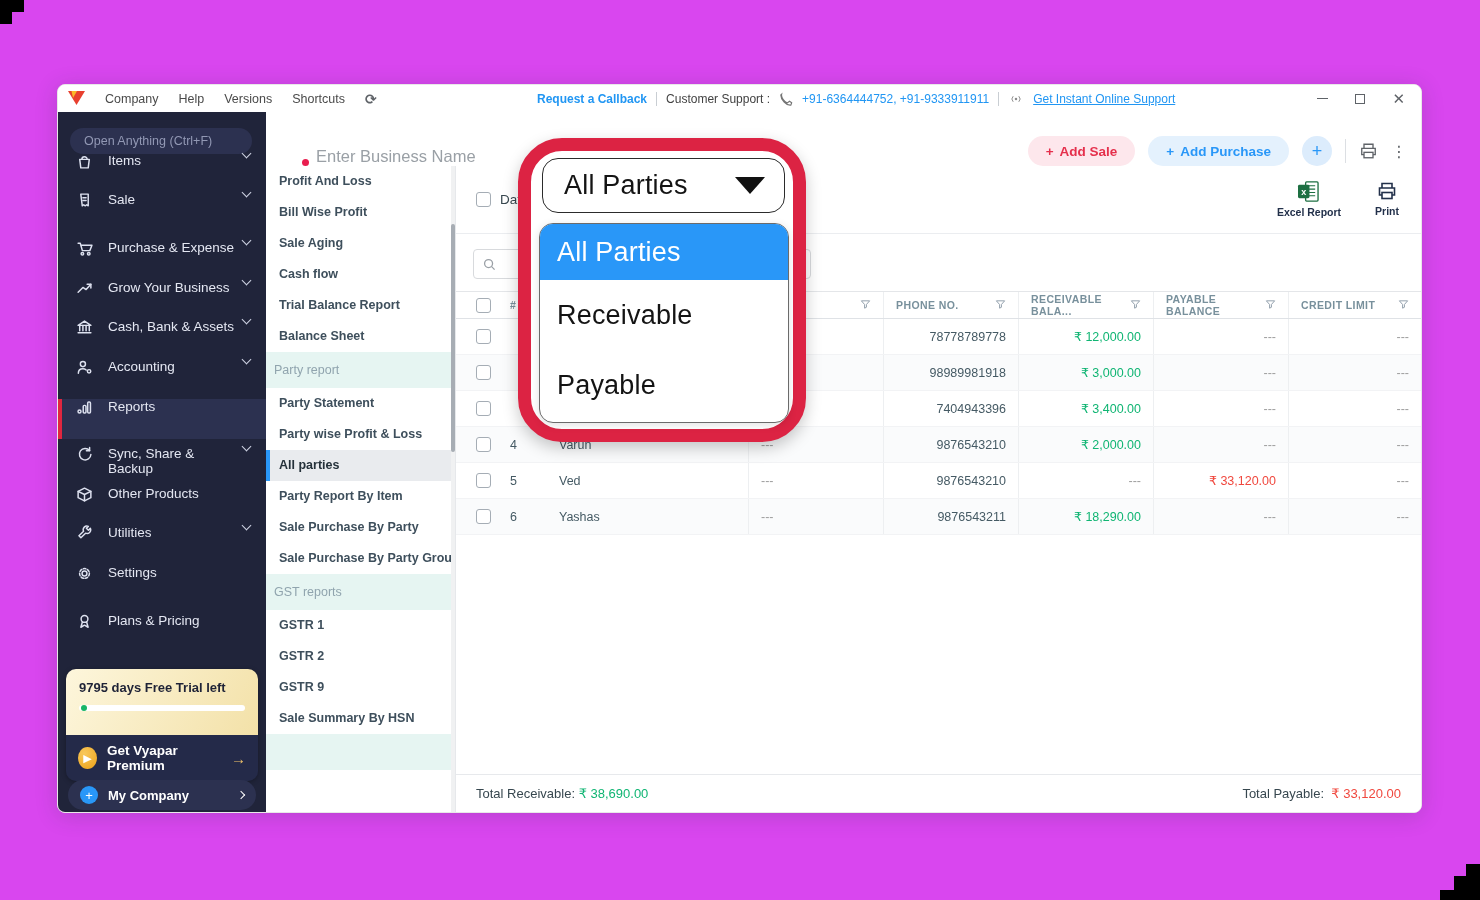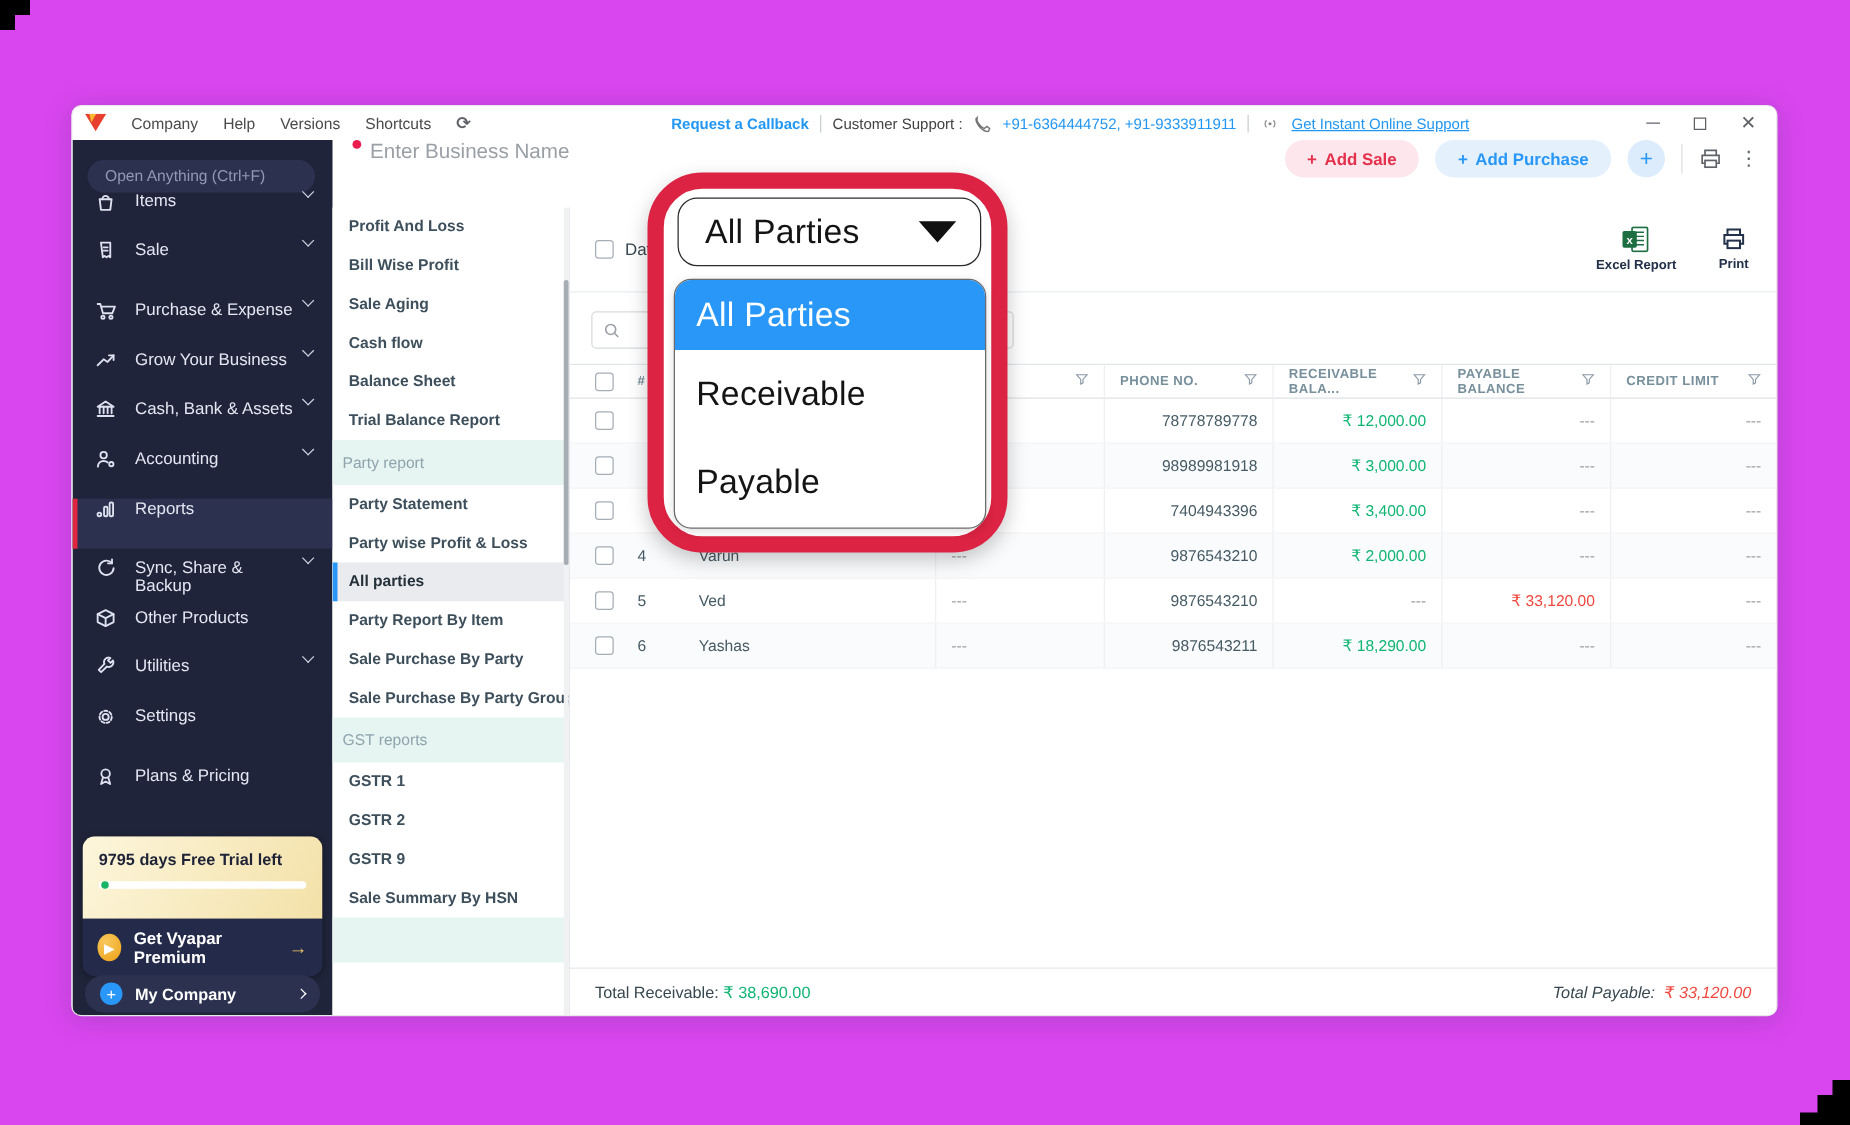--- a/index.html
+++ b/index.html
@@ -65,21 +65,21 @@
   .mycompany { position:absolute; left:10px; right:10px; top:668px; height:30px; background:#2c3150;
                border-radius:15px; display:flex; align-items:center; padding:0 12px; gap:10px; }
   .mc-plus { width:18px; height:18px; border-radius:50%; background:#2997f8; color:#fff; font-size:13px;
              display:flex; align-items:center; justify-content:center; }
   .mc-label { color:#fff; font-size:13px; font-weight:bold; }
   .mc-chev { margin-left:auto; width:6px; height:6px; border-right:1.6px solid #fff; border-bottom:1.6px solid #fff;
              transform:rotate(-45deg); }
 
   
   .right-col { flex:1; display:flex; flex-direction:column; min-width:0; }
-  .page-header { height:54px; flex:0 0 54px; display:flex; align-items:flex-start; padding:0 14px 0 16px; background:#fff; }
+  .page-header { height:54px; flex:0 0 54px; display:flex; align-items:flex-end; padding:0 14px 0 36px; background:#fff; }
   .biz-dot { width:7px; height:7px; border-radius:50%; background:#e91e4f; margin-right:7px; }
   .biz-name { color:#9aa0a6; font-size:16.5px; }
   .hdr-actions { margin-left:auto; display:flex; align-items:center; gap:13px; }
   .pill-btn { height:30px; border-radius:16px; display:flex; align-items:center; gap:6px; padding:0 18px;
               font-size:13.5px; font-weight:bold; }
   .pill-sale { background:#fde7ec; color:#e5304c; }
   .pill-purchase { background:#e4f1fd; color:#2997f8; }
   .round-plus { width:30px; height:30px; border-radius:50%; background:#dcecfc; color:#2997f8; font-size:18px;
                 display:flex; align-items:center; justify-content:center; }
   .hdr-sep { width:1px; height:24px; background:#dcdfe3; }
@@ -127,21 +127,21 @@
   .trow .c-extra,.trow .c-phone,.trow .c-recv,.trow .c-pay,.trow .c-credit { border-left:1px solid #edeff1; height:100%; display:flex; align-items:center; }
   .thead .c-name { display:flex; align-items:center; height:100%; }
   .funnel { margin-left:auto; flex:0 0 11px; }
   .num-r { justify-content:flex-end; text-align:right; }
   .amt-green { color:#10b573; }
   .amt-red { color:#f0483e; }
   .dash { color:#9e9e9e; }
   .spacer { flex:1; }
   .tfoot { height:38px; flex:0 0 38px; border-top:1px solid #e7e9ec; display:flex; align-items:center;
            padding:0 20px; font-size:13px; color:#37474f; }
-  .tot-right { margin-left:auto;font-style:italic; }
+  .tot-right { margin-left:auto; }
 
   
   .ring { position:absolute; left:518px; top:138px; width:288px; height:304px; background:#fff;
           border:13px solid #dc2343; border-radius:44px; box-shadow:0 6px 16px rgba(0,0,0,.22); z-index:20; }
   .dd-pill { position:absolute; left:11px; top:7px; width:243px; height:55px; background:#fff;
              border:1.5px solid #2b2b2b; border-radius:16px; display:flex; align-items:center;
              padding-left:21px; font-size:27px; color:#141414; font-weight:500; letter-spacing:.2px; }
   .dd-caret { margin-left:auto; margin-right:19px; width:0; height:0; border-left:15px solid transparent;
               border-right:15px solid transparent; border-top:17px solid #111; }
   .dd-box { position:absolute; left:8px; top:72px; width:250px; height:200px; background:#fff;
@@ -366,22 +366,22 @@
           </div>
         </div>
 
         <div class="content-row">
 
           <div class="reports">
             <div class="rep-item">Profit And Loss</div>
             <div class="rep-item">Bill Wise Profit</div>
             <div class="rep-item">Sale Aging</div>
             <div class="rep-item">Cash flow</div>
+            <div class="rep-item">Trial Balance Report</div>
             <div class="rep-item">Balance Sheet</div>
-            <div class="rep-item">Trial Balance Report</div>
             <div class="rep-section">Party report</div>
             <div class="rep-item">Party Statement</div>
             <div class="rep-item">Party wise Profit &amp; Loss</div>
             <div class="rep-item sel">All parties</div>
             <div class="rep-item">Party Report By Item</div>
             <div class="rep-item">Sale Purchase By Party</div>
             <div class="rep-item">Sale Purchase By Party Group</div>
             <div class="rep-section">GST reports</div>
             <div class="rep-item">GSTR 1</div>
             <div class="rep-item">GSTR 2</div>

